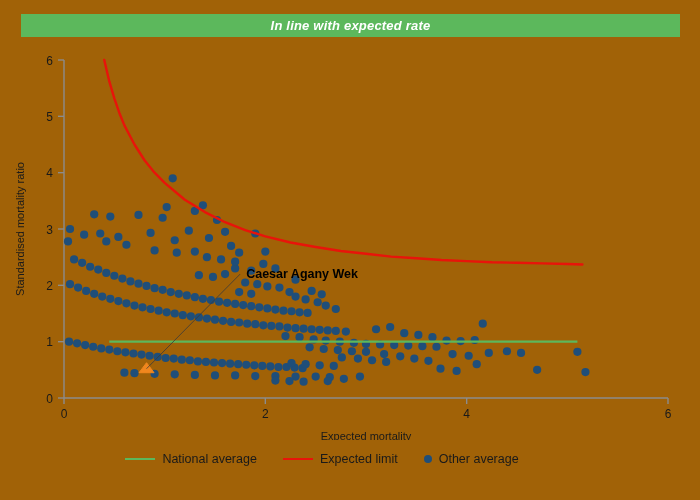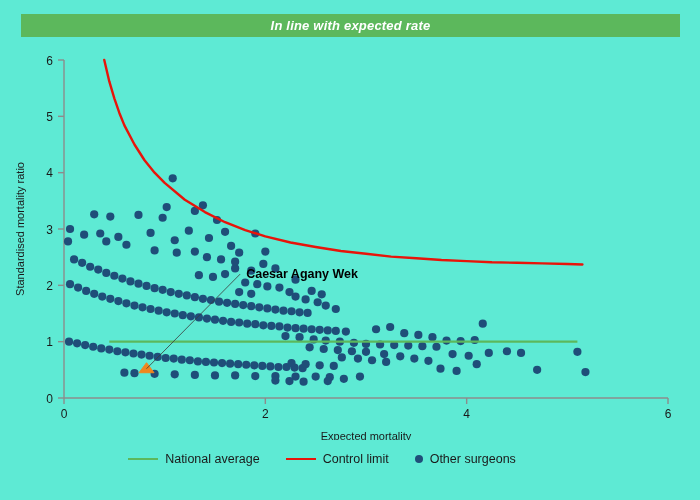--- a/index.html
+++ b/index.html
@@ -11,21 +11,21 @@
     width: 700px;
     height: 500px;
     font-family: "Liberation Sans", sans-serif;
     overflow: hidden;
     position: relative;
   }
   #root {
     position: relative;
     width: 700px;
     height: 500px;
-    background: #5eead4;
+    background: #a16207;
   }
   
   .banner {
     position: absolute;
     left: 21px;
     top: 14px;
     width: 659px;
     height: 23px;
     background: #5cb85c;
     display: flex;
@@ -388,21 +388,21 @@
     </svg>
   </div>
 
   <div class="legend" id="legend">
       <div class="legend-item">
         <div class="swatch-line" style="border-top-color: rgb(92, 184, 92);"></div>
         <span class="legend-label">National average</span>
       </div>
       <div class="legend-item">
         <div class="swatch-line" style="border-top-color: rgb(232, 20, 10);"></div>
-        <span class="legend-label">Control limit</span>
+        <span class="legend-label">Expected limit</span>
       </div>
       <div class="legend-item">
         <div class="swatch-dot" style="background: rgb(31, 78, 121);"></div>
-        <span class="legend-label">Other surgeons</span>
+        <span class="legend-label">Other average</span>
       </div>
     </div>
 
 </div>
 
 </body></html>

